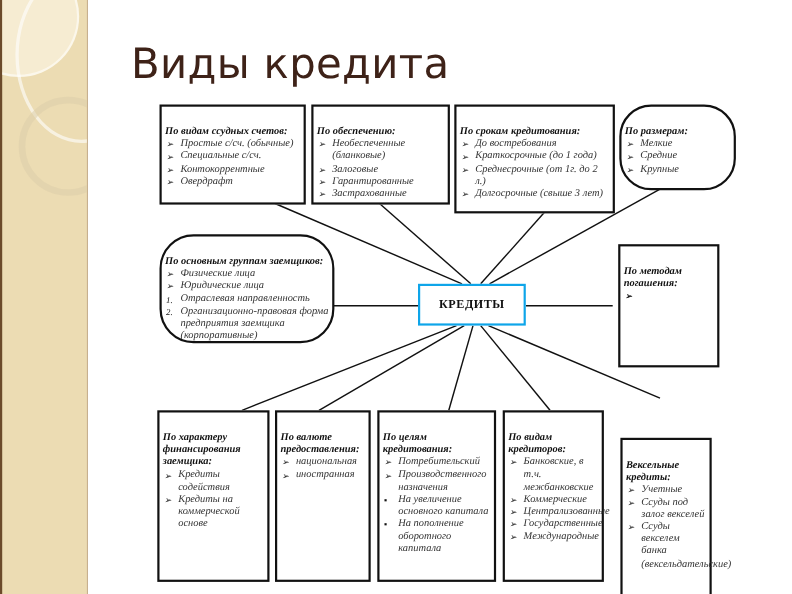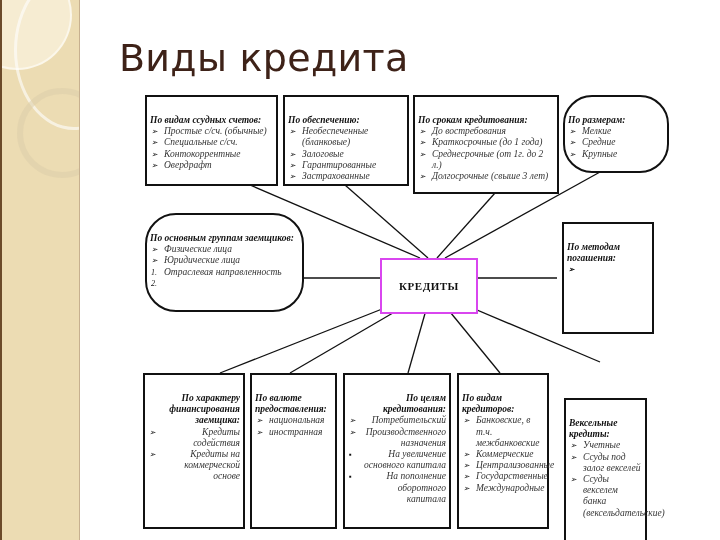--- a/index.html
+++ b/index.html
@@ -9,21 +9,21 @@
   .c1 { left:-40px; top:-40px; width:110px; height:110px; background:rgba(255,250,235,0.55); border:2px solid rgba(255,255,255,0.55); }
   .c2 { left:12px; top:-30px; width:120px; height:160px; border:3px solid rgba(255,255,255,0.6); }
   .c3 { left:15px; top:88px; width:90px; height:90px; border:6px solid rgba(220,205,170,0.55); }
   .title { position:absolute; left:119px; top:36px; font-family:"DejaVu Sans", sans-serif; font-size:38px; color:#3e2218; letter-spacing:0.3px; white-space:nowrap; }
   svg.lines { position:absolute; left:0; top:0; width:720px; height:540px; }
   .box { position:absolute; border:2px solid #111; background:#fff; box-sizing:border-box; padding:18px 3px; font-size:9.5px; line-height:11.2px; color:#333;font-style:italic; }
   .box .hd { font-weight:bold; color:#111; }
   .box ul { list-style:none; margin:0; padding:0; }
   .box li { position:relative; padding-left:14px; }
   .box li .mk { position:absolute; left:1px; top:0; font-size:8px; color:#111; }
-  .center { position:absolute; left:380px; top:258px; width:98px; height:56px; border:2px solid #d946ef; background:#fff; box-sizing:border-box; display:flex; align-items:center; justify-content:center; font-weight:bold; font-size:11px; color:#111; letter-spacing:0.5px; }
+  .center { position:absolute; left:380px; top:258px; width:98px; height:38px; border:2px solid #0ea5e9; background:#fff; box-sizing:border-box; display:flex; align-items:center; justify-content:center; font-weight:bold; font-size:11px; color:#111; letter-spacing:0.5px; }
 </style>
 </head>
 <body>
 
 <div class="sidebar">
   <div class="circle c1"></div>
   <div class="circle c2"></div>
   <div class="circle c3"></div>
 </div>
 
@@ -85,49 +85,49 @@
     <li><span class="mk">➢</span><span>Крупные</span></li>
   </ul>
 </div>
 
 <div class="box" style="left:145px;top:213px;width:159px;height:99px;border-radius:31px;">
   <div class="hd">По основным группам заемщиков:</div>
   <ul>
     <li><span class="mk">➢</span><span>Физические лица</span></li>
     <li><span class="mk">➢</span><span>Юридические лица</span></li>
     <li><span class="mk">1.</span><span>Отраслевая направленность</span></li>
-    <li><span class="mk">2.</span></li>
+    <li><span class="mk">2.</span><span>Организационно-правовая форма предприятия заемщика (корпоративные)</span></li>
   </ul>
 </div>
 
 <div class="box" style="left:544px;top:222px;width:92px;height:112px;margin-left:18px;">
   <div class="hd">По методам погашения:</div>
   <ul>
     <li><span class="mk">➢</span></li>
     <li><span class="mk">➢</span></li>
   </ul>
 </div>
 
-<div class="box" style="left:143px;top:373px;width:102px;height:156px;text-align:right;">
+<div class="box" style="left:143px;top:373px;width:102px;height:156px;">
   <div class="hd">По характеру финансирования заемщика:</div>
   <ul>
     <li><span class="mk">➢</span><span>Кредиты содействия</span></li>
     <li><span class="mk">➢</span><span>Кредиты на коммерческой основе</span></li>
   </ul>
 </div>
 
 <div class="box" style="left:250px;top:373px;width:87px;height:156px;">
   <div class="hd">По валюте предоставления:</div>
   <ul>
     <li><span class="mk">➢</span><span>национальная</span></li>
     <li><span class="mk">➢</span><span>иностранная</span></li>
   </ul>
 </div>
 
-<div class="box" style="left:343px;top:373px;width:108px;height:156px;text-align:right;">
+<div class="box" style="left:343px;top:373px;width:108px;height:156px;">
   <div class="hd">По целям кредитования:</div>
   <ul>
     <li><span class="mk">➢</span><span>Потребительский</span></li>
     <li><span class="mk">➢</span><span>Производственного назначения</span></li>
     <li><span class="mk">▪</span><span>На увеличение основного капитала</span></li>
     <li><span class="mk">▪</span><span>На пополнение оборотного капитала</span></li>
   </ul>
 </div>
 
 <div class="box" style="left:457px;top:373px;width:92px;height:156px;">

